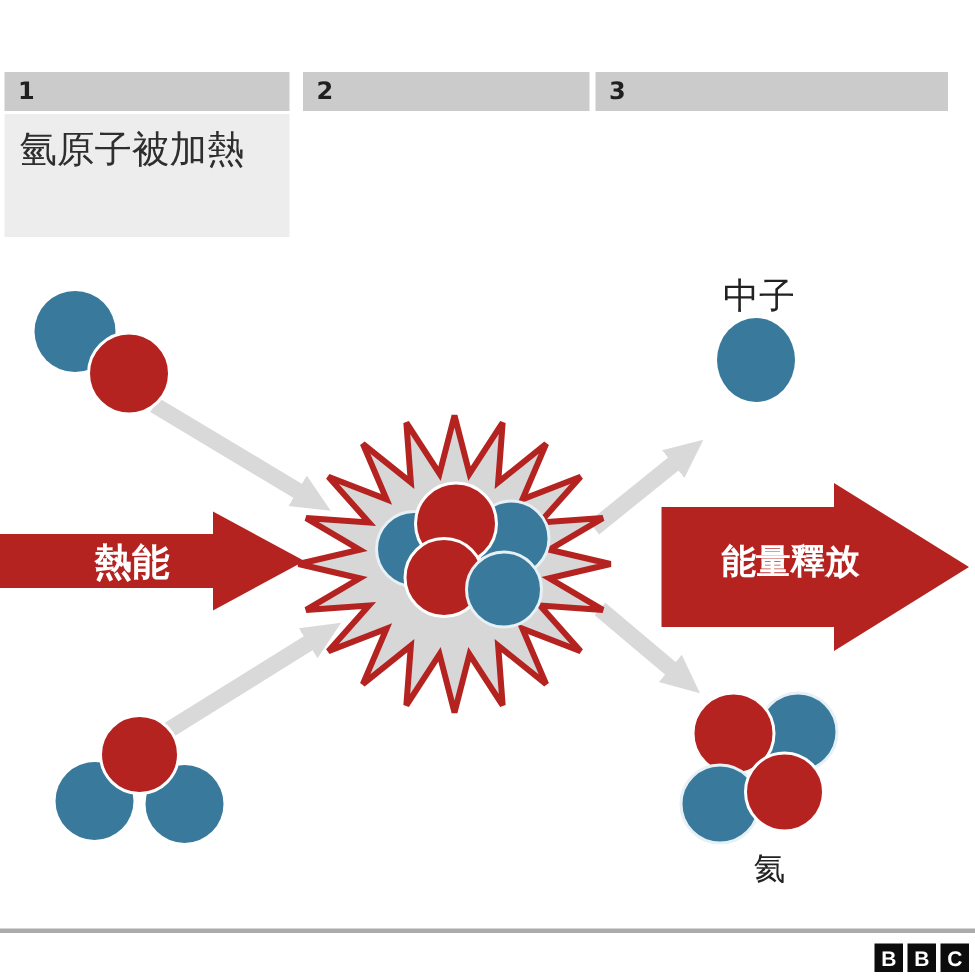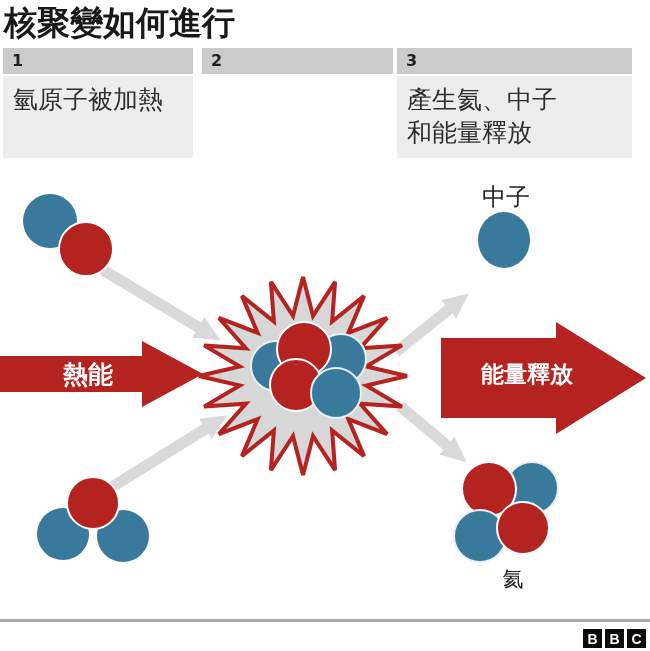--- a/index.html
+++ b/index.html
@@ -76,33 +76,30 @@
     font-weight: bold;
     font-size: 14px;
     display: flex; align-items: center; justify-content: center;
   }
 </style>
 </head>
 <body>
 
 <div class="canvas">
 
-  <div class="title">核聚變如何進行</div>
 
   <div class="step-col" id="col1">
     <div class="num-bar">1</div>
     <div class="desc">氫原子被加熱</div>
   </div>
   <div class="step-col" id="col2">
     <div class="num-bar">2</div>
   </div>
   <div class="step-col" id="col3">
     <div class="num-bar">3</div>
-    <div class="desc">產生氦、中子
-和能量釋放</div>
   </div>
 
   <svg class="diagram" width="650" height="651" viewBox="0 0 650 651">
     <defs>
       <marker id="grayHead" markerUnits="userSpaceOnUse" markerWidth="28" markerHeight="28" viewBox="0 0 26 26" refX="5" refY="13" orient="auto">
         <polygon points="0,2 24,13 0,24" fill="#d9d9d9"></polygon>
       </marker>
     </defs>
 
     <line class="gray-line" x1="103" y1="270" x2="203" y2="330" marker-end="url(#grayHead)"></line>

